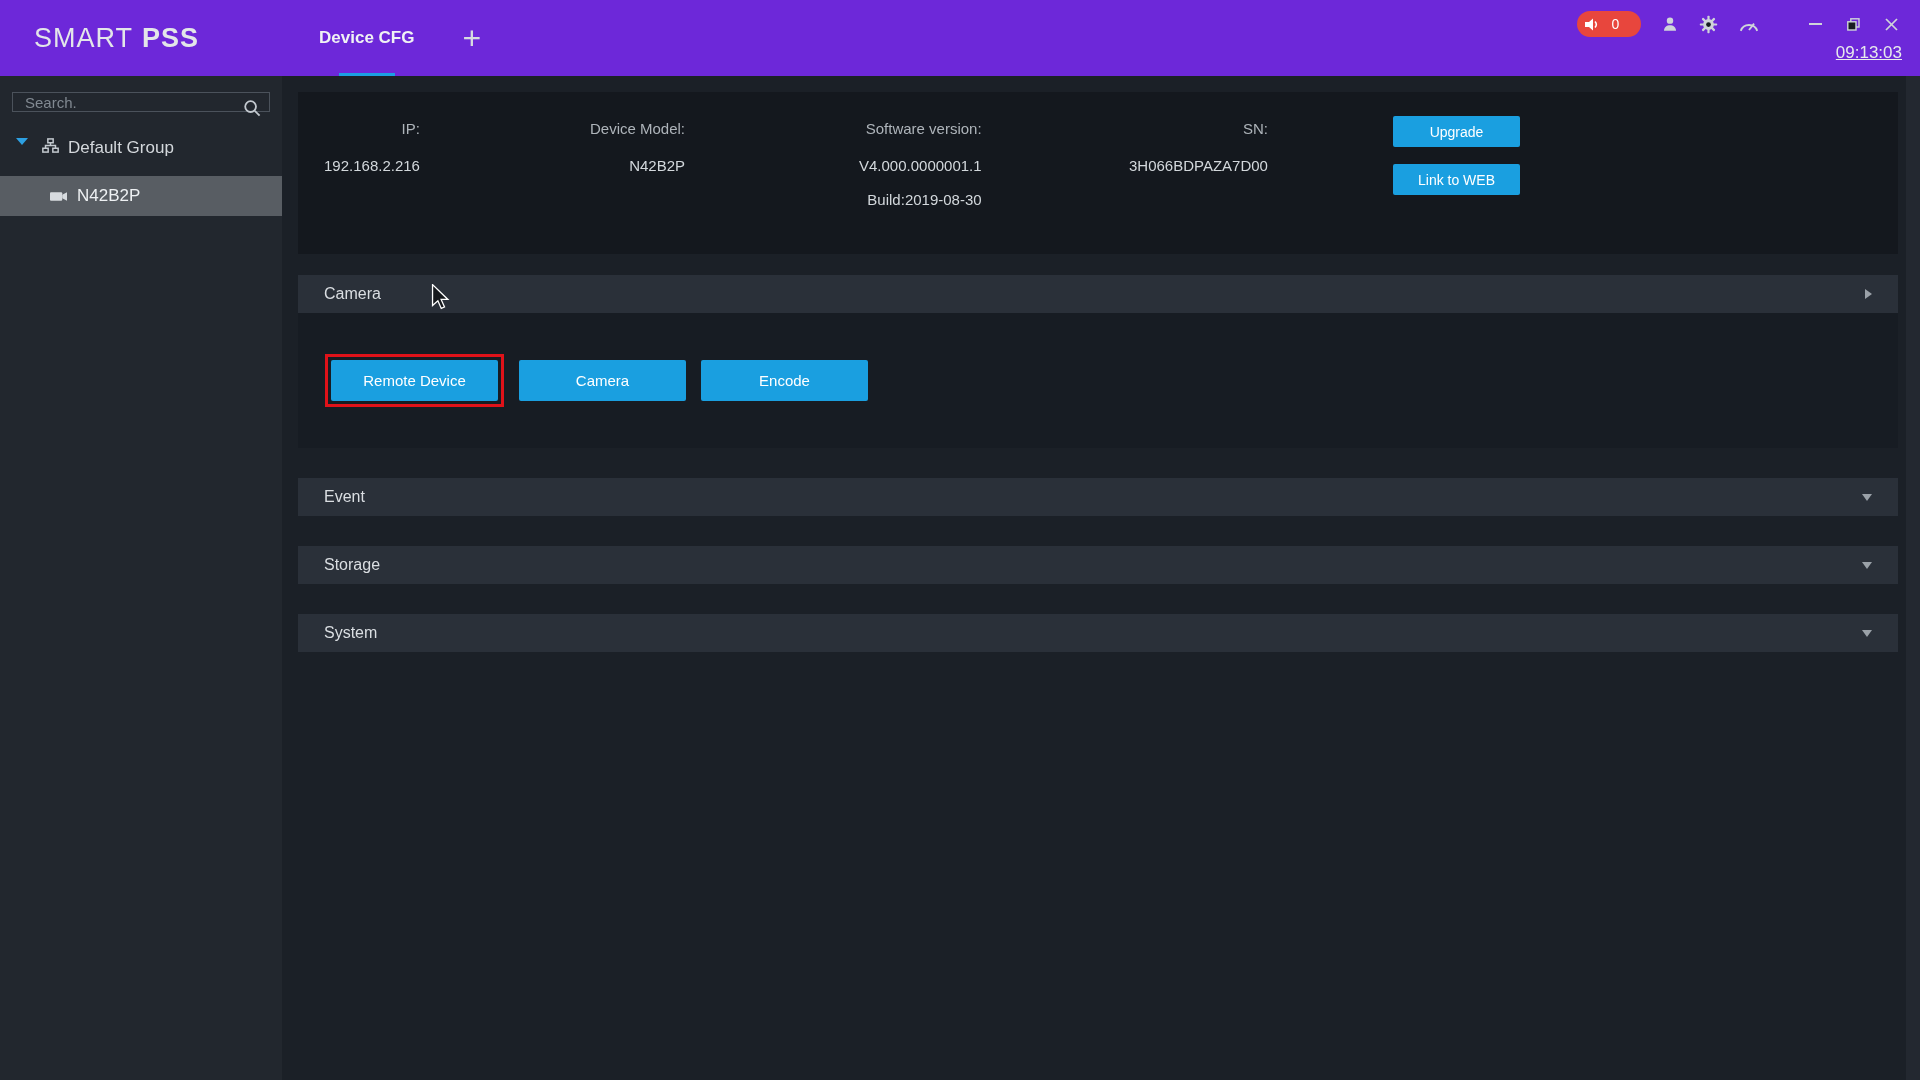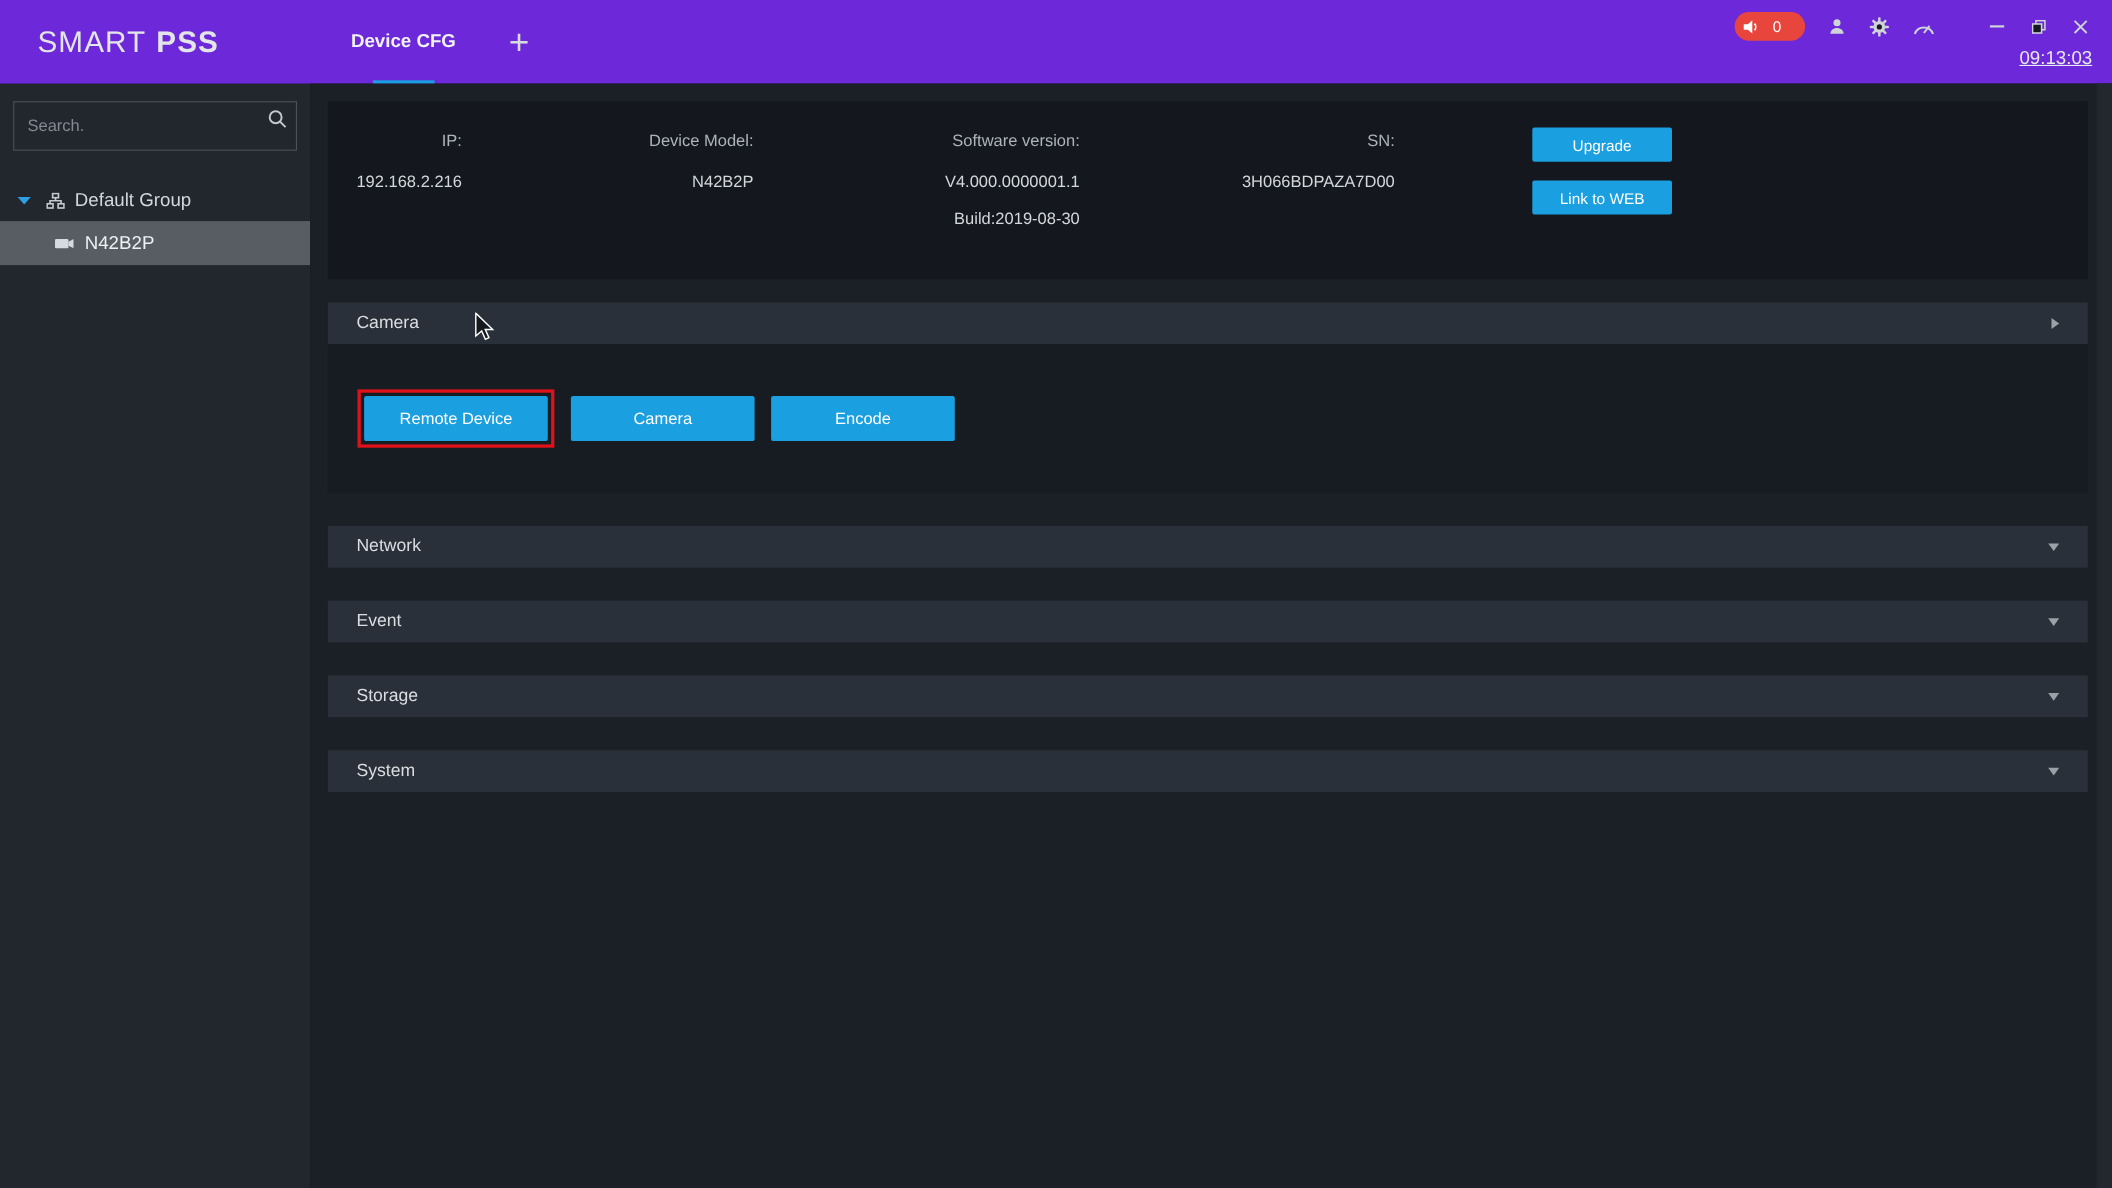--- a/index.html
+++ b/index.html
@@ -30,28 +30,28 @@
   .min-bar { width:13px; height:2px; background:#cfd4d9; }
   .time { margin-top:6px; font-size:17px; color:#e8eaec; padding-right:2px;text-decoration:underline; }
 
   
   .body { flex:1; display:flex; min-height:0; }
 
   
   .sidebar { width:282px; flex:0 0 auto; background:#22272e; display:flex; flex-direction:column; }
   .search-wrap { margin:16px 12px 12px 12px; position:relative; }
   .search-input {
-    width:100%; height:45px; background:transparent; border:1px solid #4b525b;
+    width:100%; height:20px; background:transparent; border:1px solid #4b525b;
     color:#cfd4d9; padding:0 38px 0 12px; font-size:15px; outline:none;
     font-family:"Liberation Sans", sans-serif;
   }
   .search-input::placeholder { color:#818991; }
   .search-icon { position:absolute; right:9px; top:7px; }
   .tree { margin-top:14px; }
-  .tree-group { height:38px; display:flex; align-items:center; font-size:17px; color:#d4d8dc; }
+  .tree-group { height:38px; display:flex; font-size:17px; color:#d4d8dc; }
   .caret-down { width:0; height:0; border-left:6px solid transparent; border-right:6px solid transparent; border-top:7px solid #2da0e2; margin-left:16px; }
   .tree-group .gicon { margin-left:14px; display:flex; }
   .tree-group-label { margin-left:9px; }
   .tree-device { height:40px; background:#585d63; display:flex; align-items:center; font-size:17px; color:#eef1f3; }
   .tree-device .dicon { margin-left:50px; display:flex; }
   .tree-device-label { margin-left:10px; }
 
   
   .main { flex:1; background:#1b2027; position:relative; padding:16px 22px 0 16px; min-width:0; }
   .scroll-track { position:absolute; top:0; right:0; bottom:0; width:14px; background:#232830; }
@@ -241,26 +241,20 @@
           <span class="annot-red">
             <button class="blue-btn">Remote Device</button>
           </span>
           <span class="gap"></span>
           <button class="blue-btn">Camera</button>
           <span class="gap"></span>
           <button class="blue-btn">Encode</button>
         </div>
       </div>
 
-      <div class="section-collapsed">
-        <div class="section-header">
-          <span>Network</span>
-          <span class="arrow-down"></span>
-        </div>
-      </div>
 
       <div class="section-collapsed">
         <div class="section-header">
           <span>Event</span>
           <span class="arrow-down"></span>
         </div>
       </div>
 
       <div class="section-collapsed">
         <div class="section-header">

